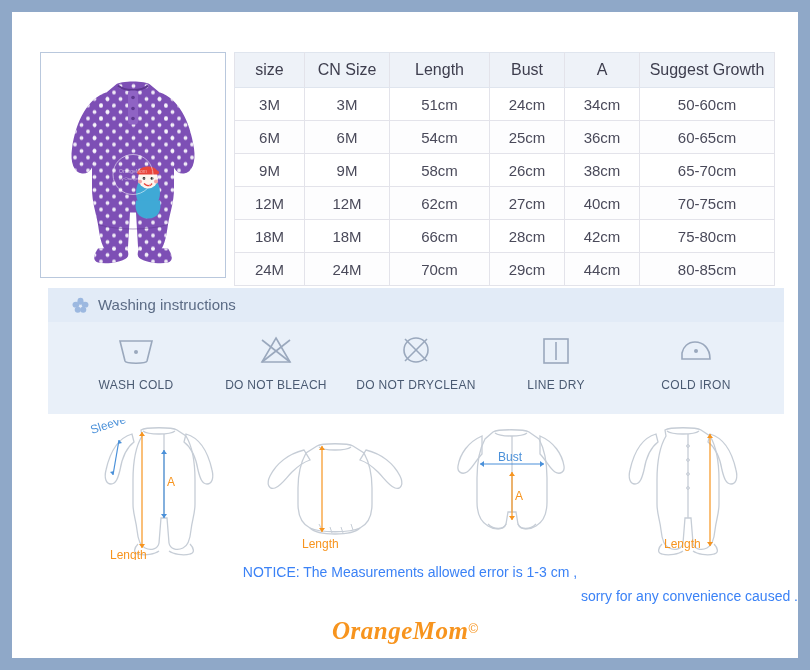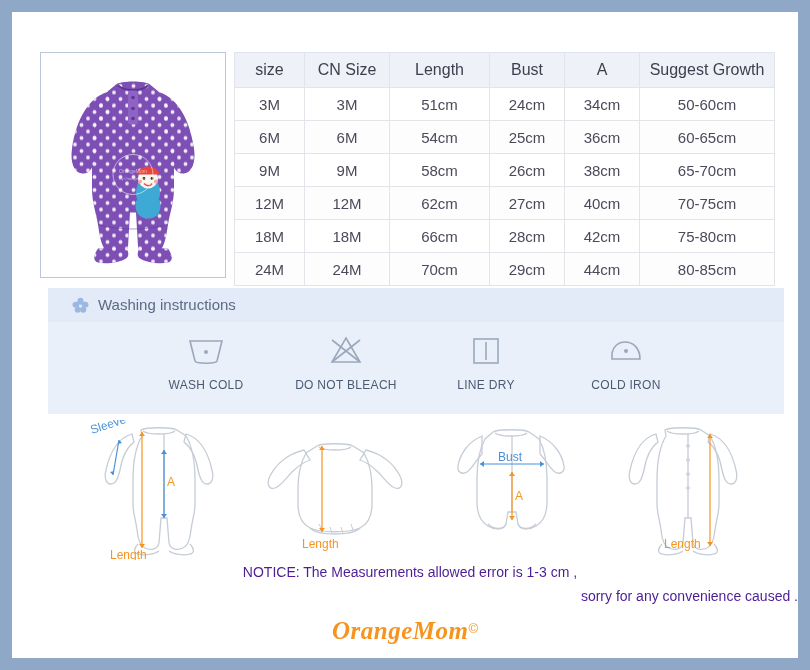--- a/index.html
+++ b/index.html
@@ -162,21 +162,21 @@
   .d3 { left: 424px; }
   .d4 { left: 596px; }
 
   .notice {
     position: absolute;
     left: 0;
     top: 552px;
     width: 786px;
     text-align: center;
     font-size: 14px;
-    color: #4c1d95;
+    color: #3b82f6;
   }
   .notice .line1 { padding-left: 10px; }
   .notice .line2 {
     margin-top: 8px;
     padding-left: 20px;
     text-align: right;
   }
 
   .brand {
     position: absolute;
@@ -372,20 +372,30 @@
         <div class="wash-icon">
           <svg width="44" height="36" viewBox="0 0 44 36">
             <path d="M22 6 L36 30 L8 30 Z" fill="none" stroke="#9aa8bd" stroke-width="1.6"></path>
             <line x1="8" y1="8" x2="36" y2="30" stroke="#9aa8bd" stroke-width="1.6"></line>
             <line x1="36" y1="8" x2="8" y2="30" stroke="#9aa8bd" stroke-width="1.6"></line>
           </svg>
         </div>
         <div class="wash-label">DO NOT BLEACH</div>
       </div>
 
+      <div class="wash-item">
+        <div class="wash-icon">
+          <svg width="44" height="36" viewBox="0 0 44 36">
+            <circle cx="22" cy="18" r="12" fill="none" stroke="#9aa8bd" stroke-width="1.6"></circle>
+            <line x1="11" y1="7" x2="33" y2="29" stroke="#9aa8bd" stroke-width="1.6"></line>
+            <line x1="33" y1="7" x2="11" y2="29" stroke="#9aa8bd" stroke-width="1.6"></line>
+          </svg>
+        </div>
+        <div class="wash-label">DO NOT DRYCLEAN</div>
+      </div>
 
       <div class="wash-item">
         <div class="wash-icon">
           <svg width="44" height="36" viewBox="0 0 44 36">
             <rect x="10" y="7" width="24" height="24" fill="none" stroke="#9aa8bd" stroke-width="1.6"></rect>
             <line x1="22" y1="10" x2="22" y2="28" stroke="#9aa8bd" stroke-width="1.6"></line>
           </svg>
         </div>
         <div class="wash-label">LINE DRY</div>
       </div>

